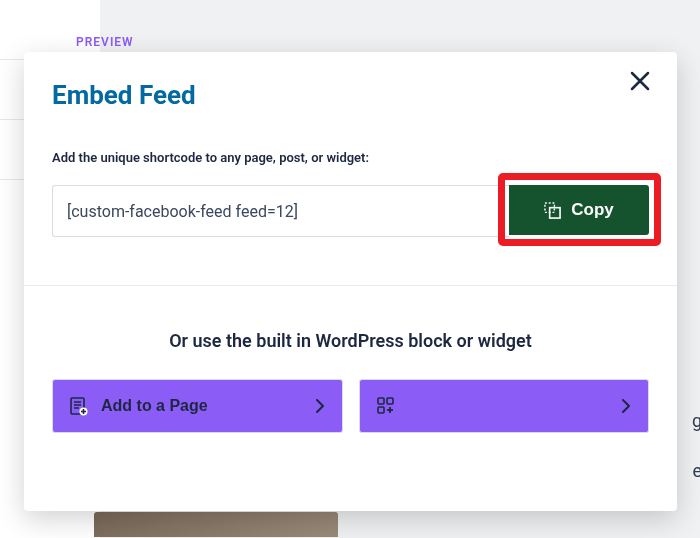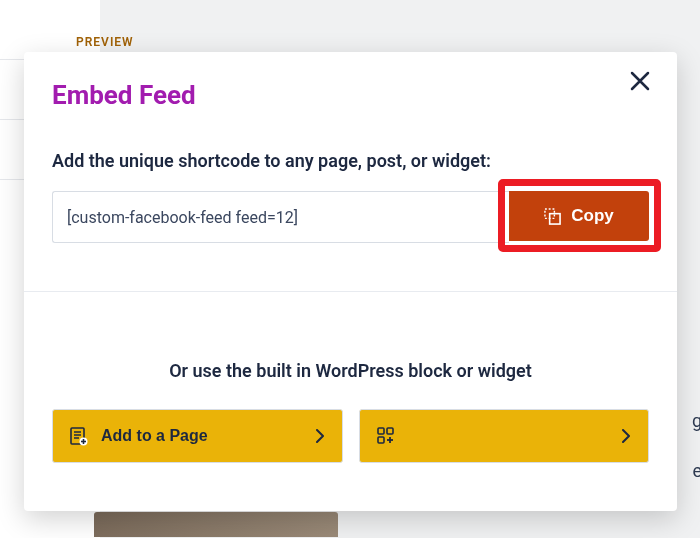--- a/index.html
+++ b/index.html
@@ -22,21 +22,21 @@
       border-bottom: 1px solid #e5e7eb;
       height: 60px;
     }
     .preview-label {
       position: absolute;
       top: 35px;
       left: 76px;
       font-size: 12px;
       font-weight: 600;
       letter-spacing: 1px;
-      color: #a16207;
+      color: #8b5cf6;
     }
     .bg-right-text {
       position: absolute;
       right: -2px;
       font-size: 18px;
       color: #2e3b52;
       overflow: hidden;
       white-space: nowrap;
     }
     .bg-right-1 { top: 410px; }
@@ -61,41 +61,41 @@
       box-shadow: 0 8px 28px rgba(0,0,0,0.18);
       padding: 0;
     }
     .modal-header {
       position: relative;
       padding: 28px 28px 0 28px;
     }
     .modal-title {
       font-size: 26px;
       font-weight: 700;
-      color: #a21caf;
+      color: #0369a1;
     }
     .close-btn {
       position: absolute;
       top: 12px;
       right: 20px;
       width: 34px;
       height: 34px;
       cursor: pointer;
       display: flex;
       align-items: center;
       justify-content: center;
       border: none;
       background: transparent;
     }
     .close-btn svg { width: 20px; height: 20px; }
     .section1 {
       padding: 40px 28px 48px 28px;
     }
     .instruction {
-      font-size: 18px;
+      font-size: 13px;
       font-weight: 600;
       color: #1d2840;
       margin-bottom: 20px;
     }
     .shortcode-row {
       display: flex;
       position: relative;
     }
     .shortcode-input {
       flex: 1;
@@ -107,21 +107,21 @@
       font-size: 16px;
       color: #3b475f;
       font-family: inherit;
       outline: none;
     }
     .copy-btn {
       width: 140px;
       height: 50px;
       border: none;
       border-radius: 0 3px 3px 0;
-      background: #c2410c;
+      background: #14532d;
       color: #fff;
       font-size: 17px;
       font-weight: 600;
       display: flex;
       align-items: center;
       justify-content: center;
       gap: 10px;
       cursor: pointer;
     }
     .highlight-box {
@@ -141,32 +141,31 @@
     }
     .section2 {
       padding: 44px 28px 32px 28px;
       text-align: center;
     }
     .or-text {
       font-size: 18px;
       font-weight: 600;
       color: #1d2840;
       margin-bottom: 28px;
-      margin-top: 24px;
     }
     .button-row {
       display: flex;
       gap: 16px;
     }
     .add-btn {
       flex: 1;
       height: 54px;
       border: 1px solid #d8dde4;
       border-radius: 3px;
-      background: #eab308;
+      background: #8b5cf6;
       display: flex;
       align-items: center;
       padding: 0 18px 0 16px;
       cursor: pointer;
       font-size: 16px;
       font-weight: 600;
       color: #1d2840;
       gap: 12px;
     }
     .add-btn .spacer { flex: 1; }

